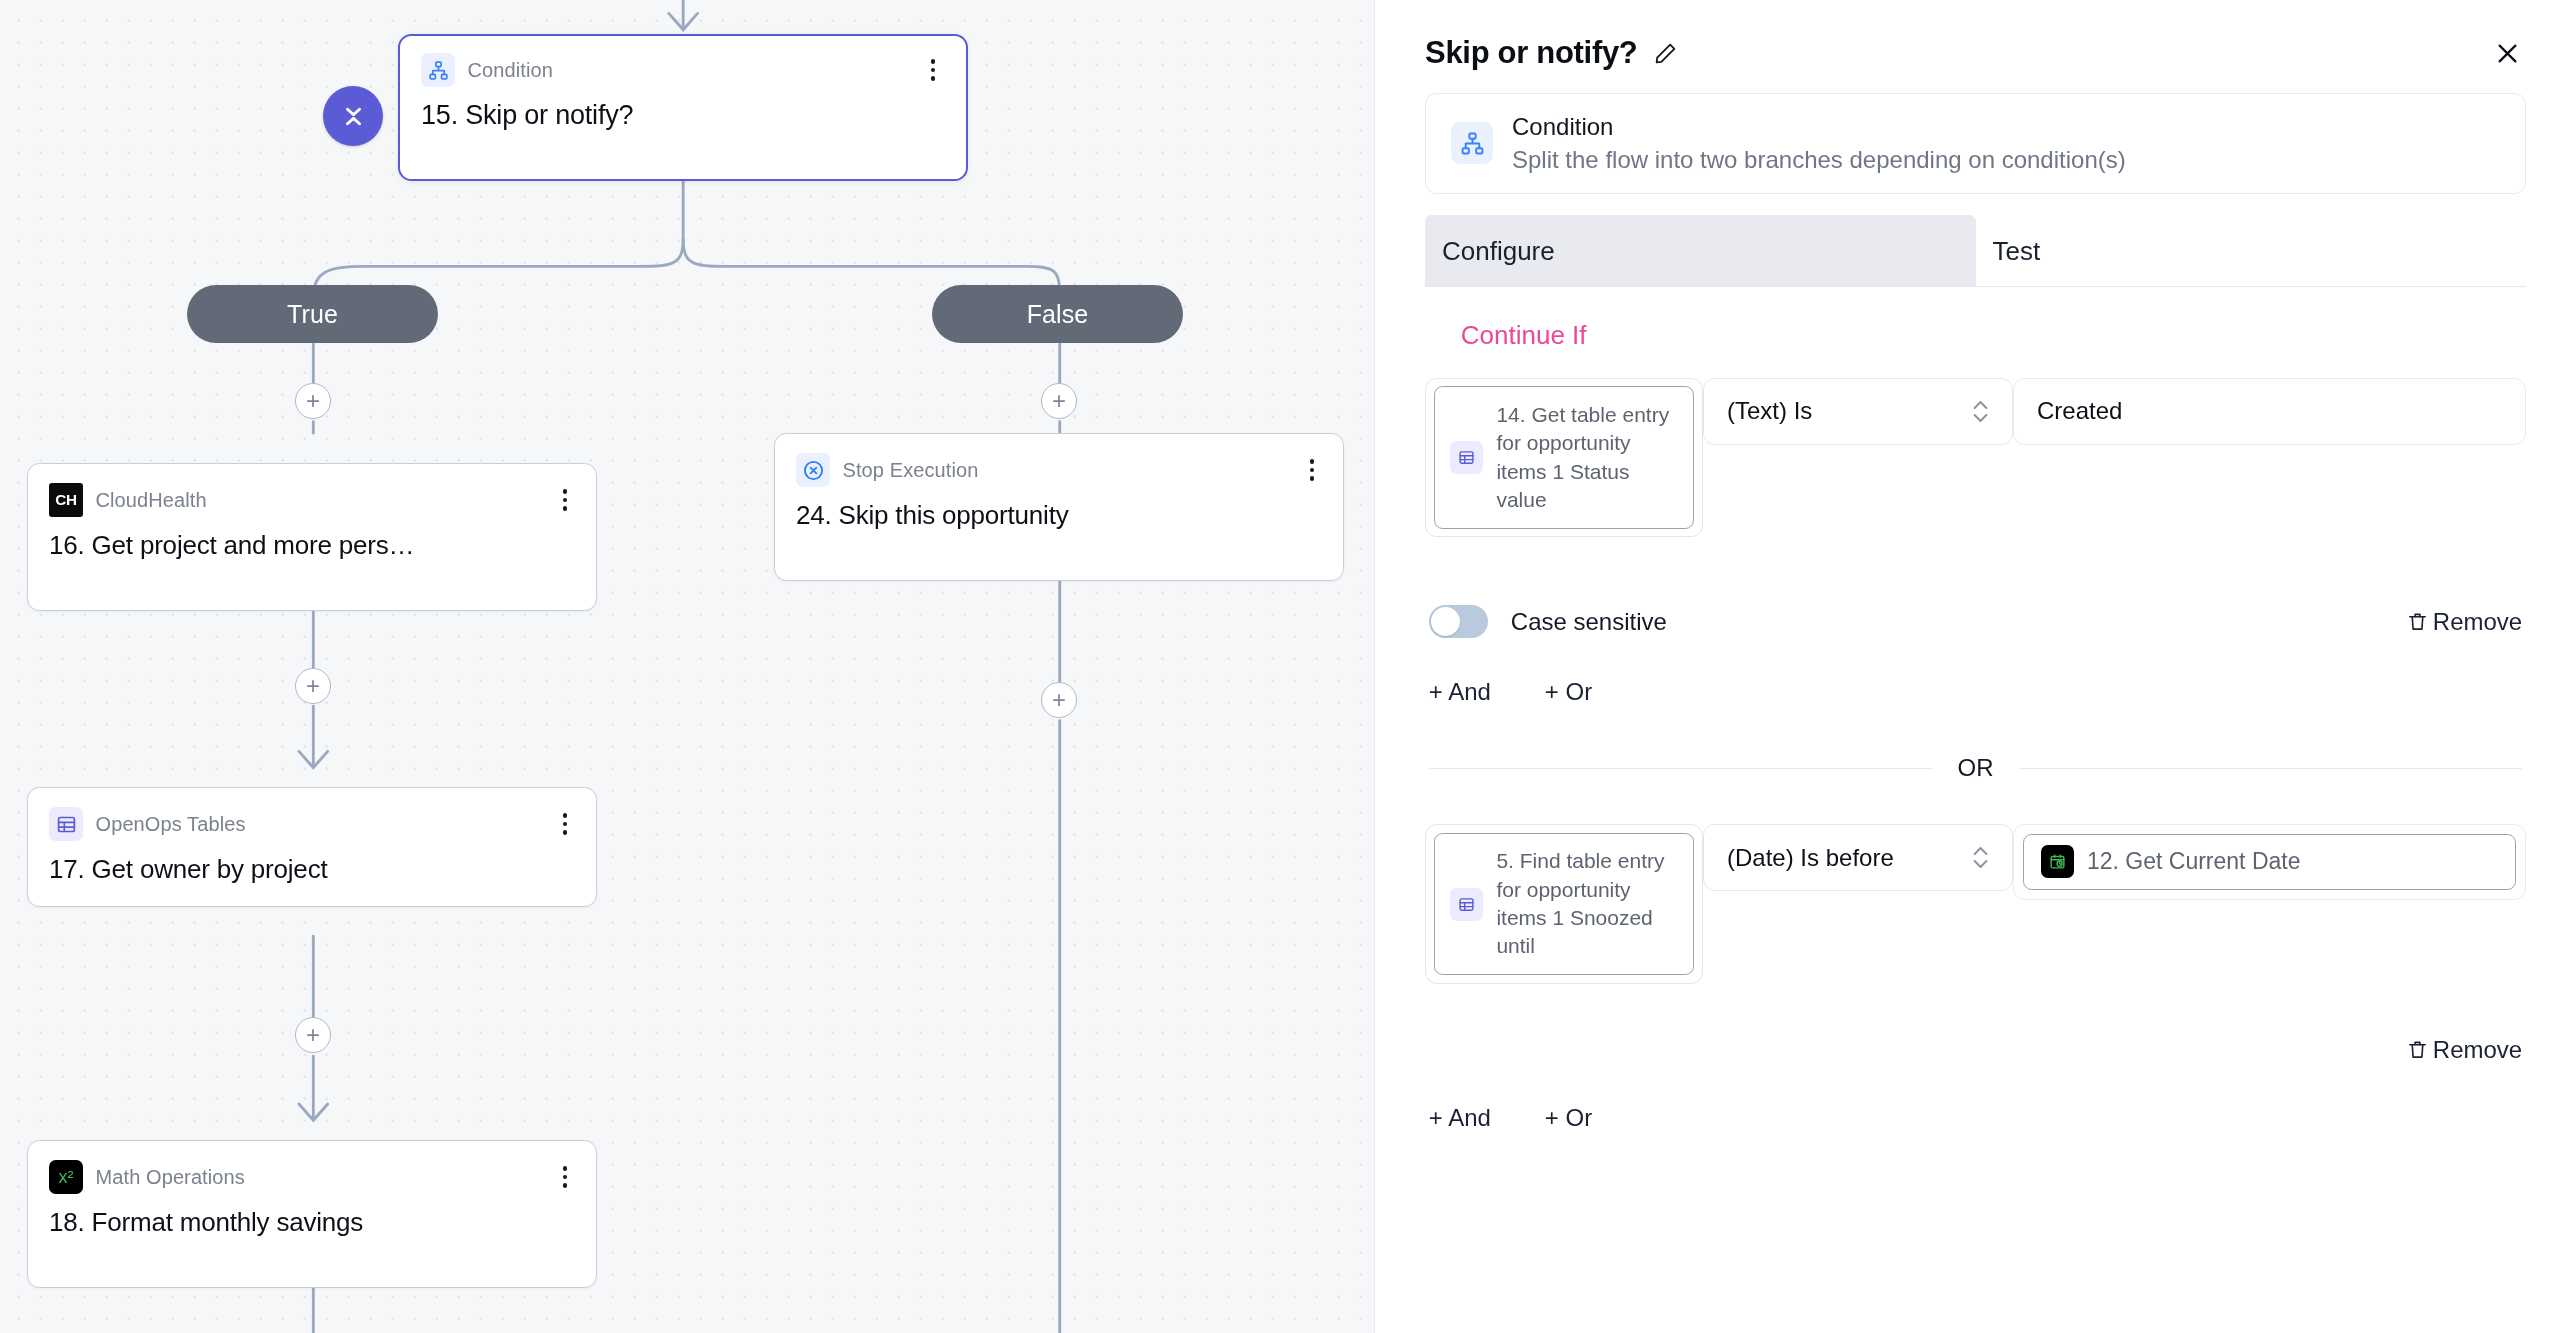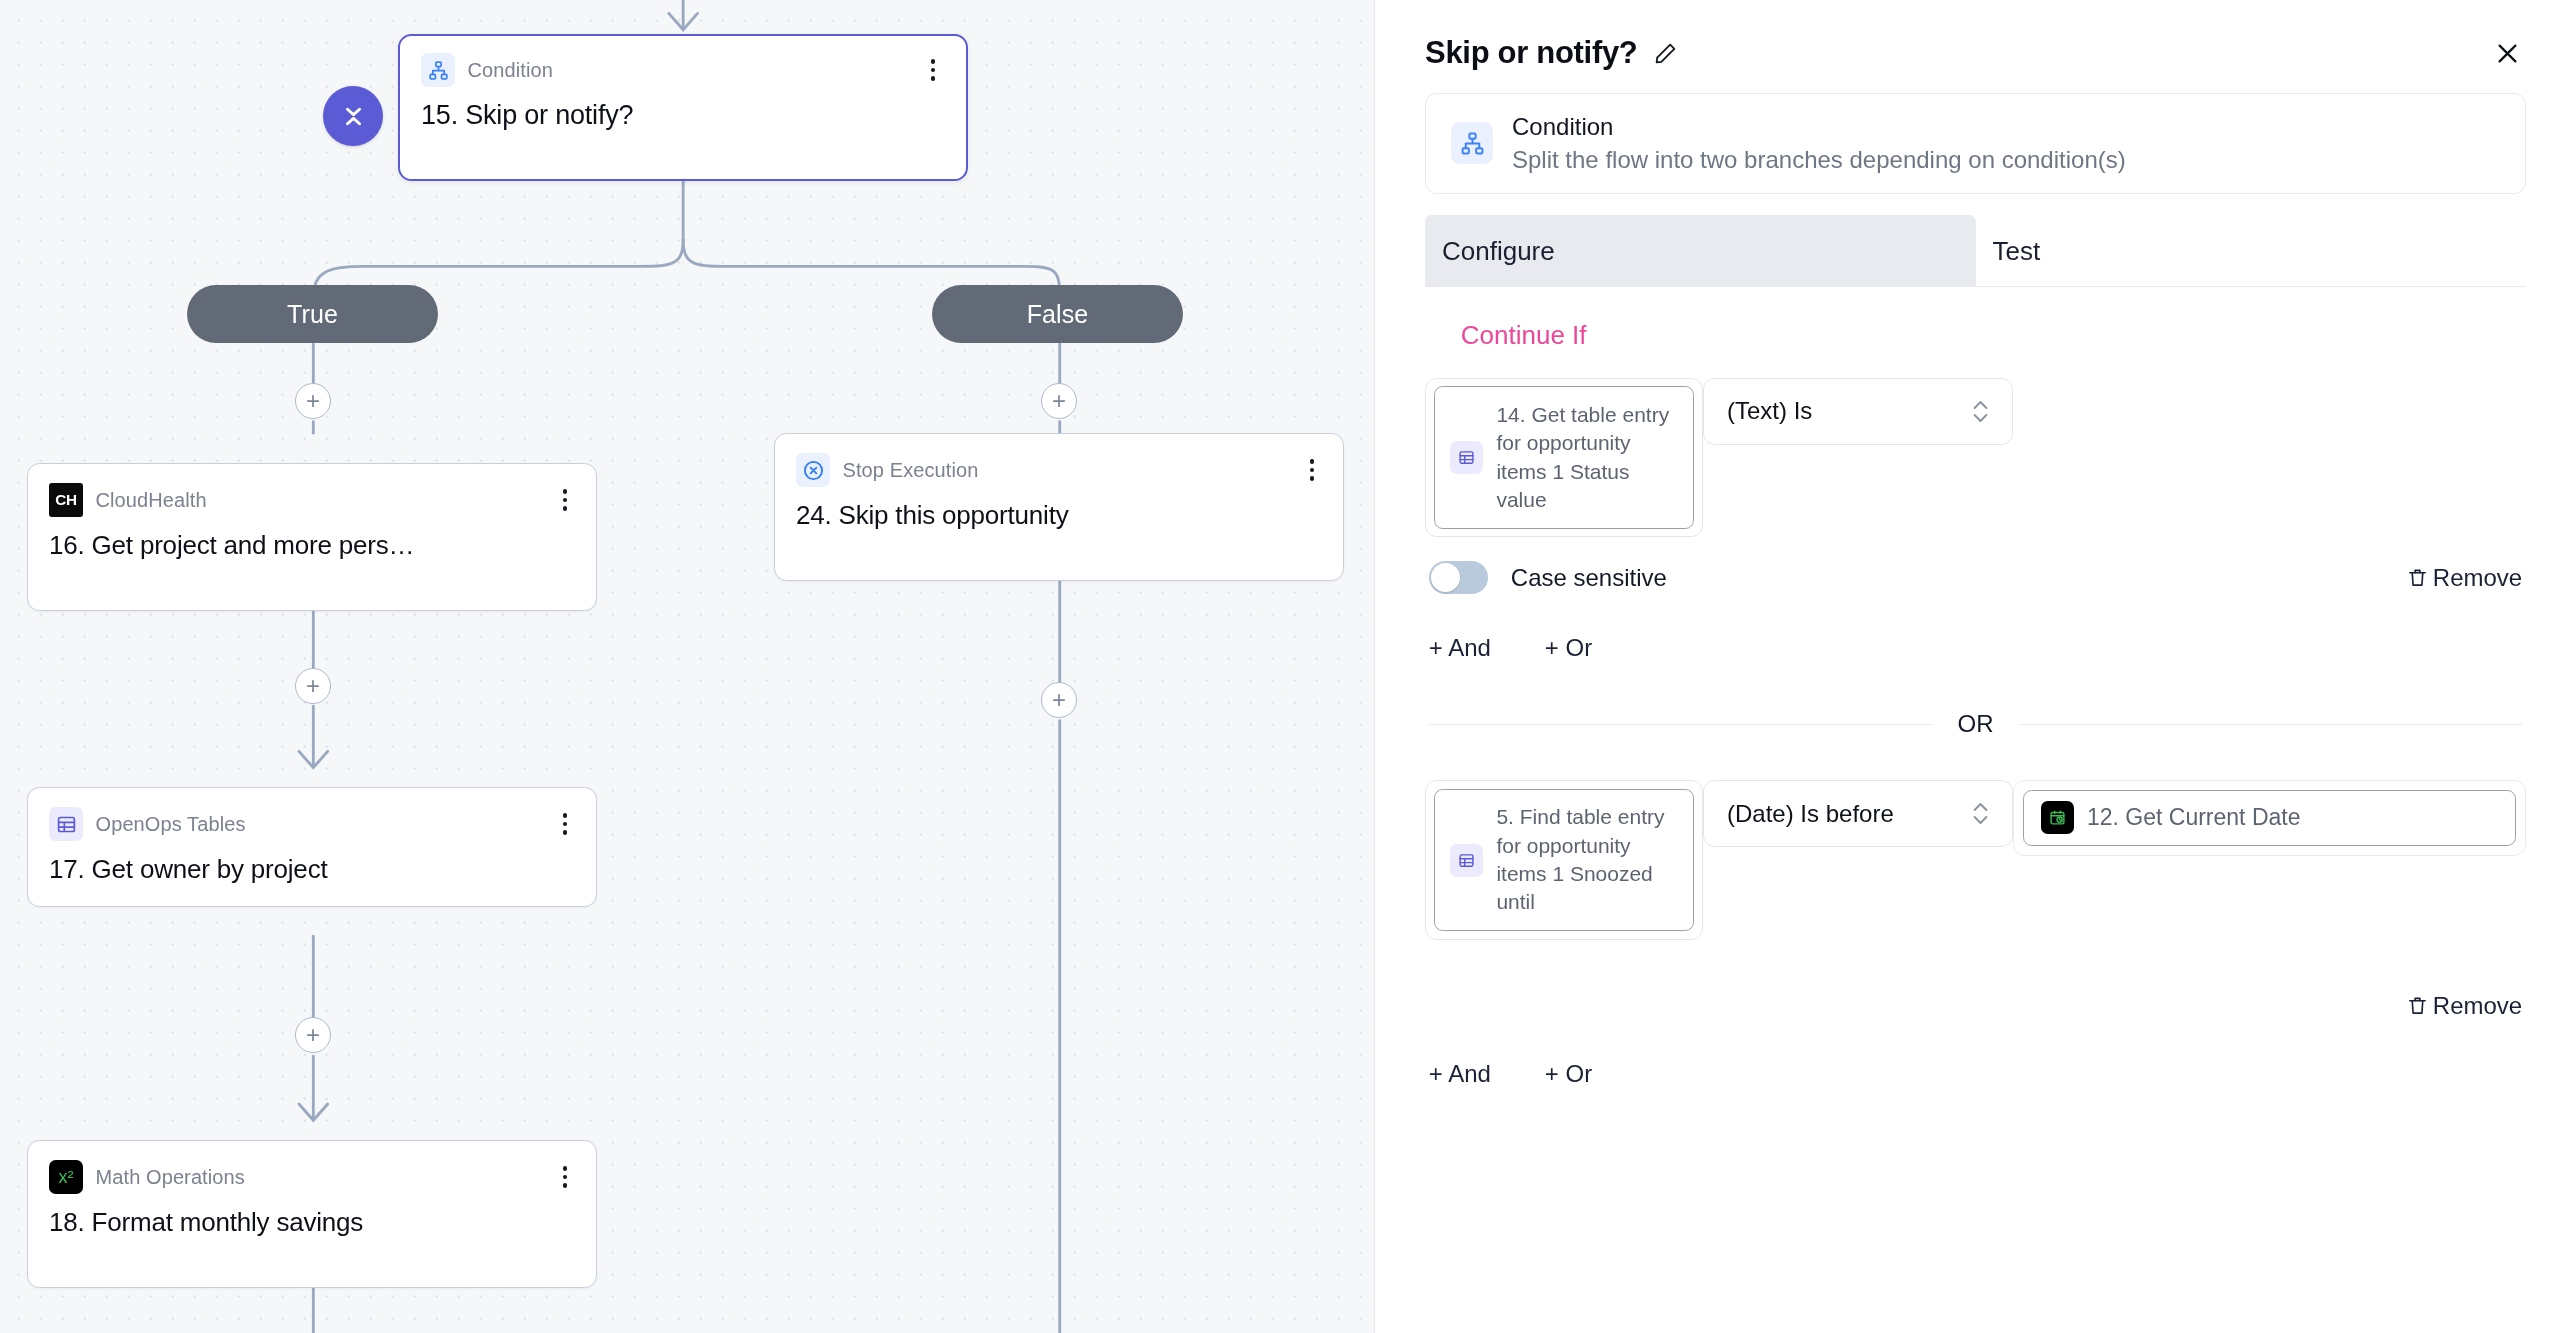--- a/index.html
+++ b/index.html
@@ -178,21 +178,21 @@
     flex: 1 1 auto; display: flex; align-items: center;
   }
   .value-chip {
     border: 1.4px solid #9aa1ad; border-radius: 8.6px;
     padding: 10.5px 17px; display: flex; align-items: center; gap: 13.4px;
     width: 100%;
   }
   .value-chip .token-text { font-size: 23px; color: #5d6470; white-space: nowrap; }
 
   .opts-row {
-    display: flex; align-items: center; margin-top: 24px; padding: 0 3.8px;
+    display: flex; align-items: center; margin-top: 68px; padding: 0 3.8px;
   }
   .toggle {
     width: 59px; height: 33px; border-radius: 16.3px; background: #b9cadd;
     position: relative; cursor: pointer; flex: 0 0 59px;
   }
   .toggle::after {
     content: ""; position: absolute; left: 1.9px; top: 1.9px;
     width: 29px; height: 29px; border-radius: 50%; background: #fff;
     box-shadow: 0 1px 1.9px rgba(0,0,0,.15);
   }
@@ -415,20 +415,23 @@
         <div class="select-box">
           <span class="select-val">(Text) Is</span>
           <span class="select-chev">
             <svg width="21" height="33" viewBox="0 0 16 28" fill="none" stroke="#8d94a1" stroke-width="1.7" stroke-linecap="round" stroke-linejoin="round">
               <polyline points="3 11 8 6 13 11"></polyline>
               <polyline points="3 17 8 22 13 17"></polyline>
             </svg>
           </span>
         </div>
 
+        <div class="text-input">
+          <span>Created</span>
+        </div>
       </div>
 
       <div class="opts-row">
         <span class="toggle"></span>
         <span class="toggle-label">Case sensitive</span>
         <span class="remove-btn">
           <svg width="23" height="23" viewBox="0 0 24 24" fill="none" stroke="#1b2235" stroke-width="1.7" stroke-linecap="round" stroke-linejoin="round">
             <path d="M4 7 H20"></path>
             <path d="M9.5 7 V4.5 H14.5 V7"></path>
             <path d="M6.5 7 L7.4 20 H16.6 L17.5 7"></path>

